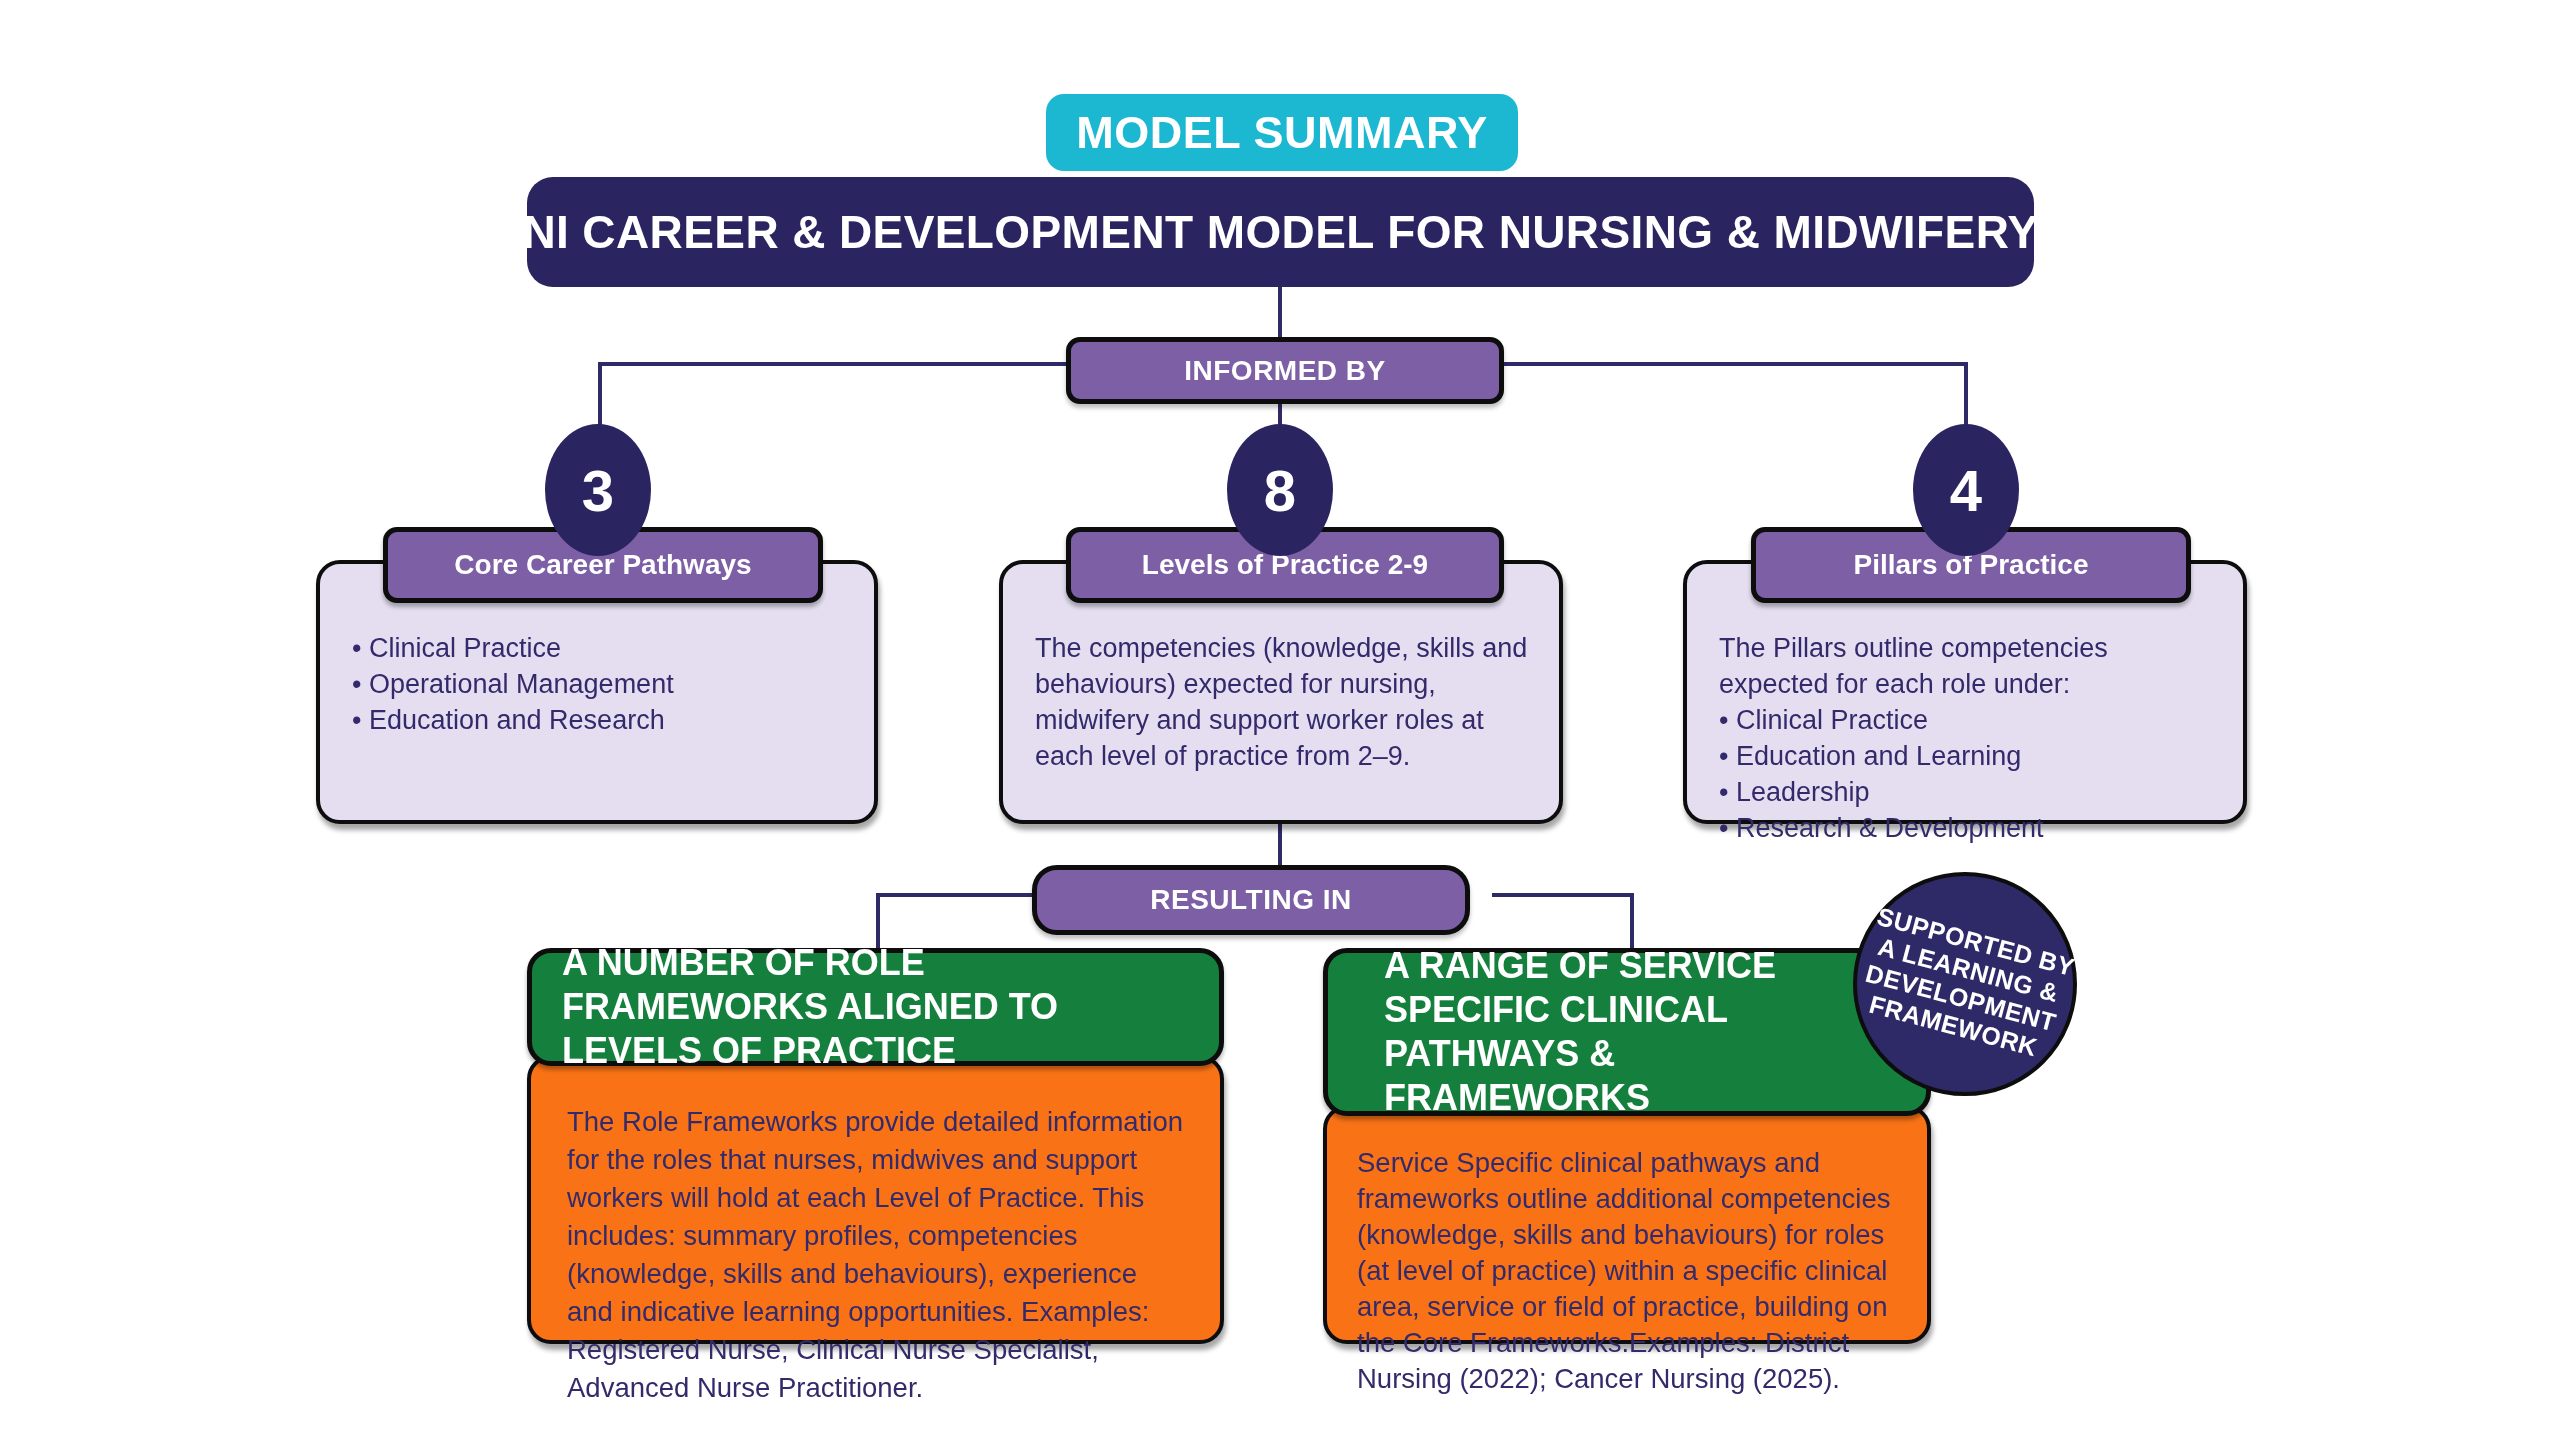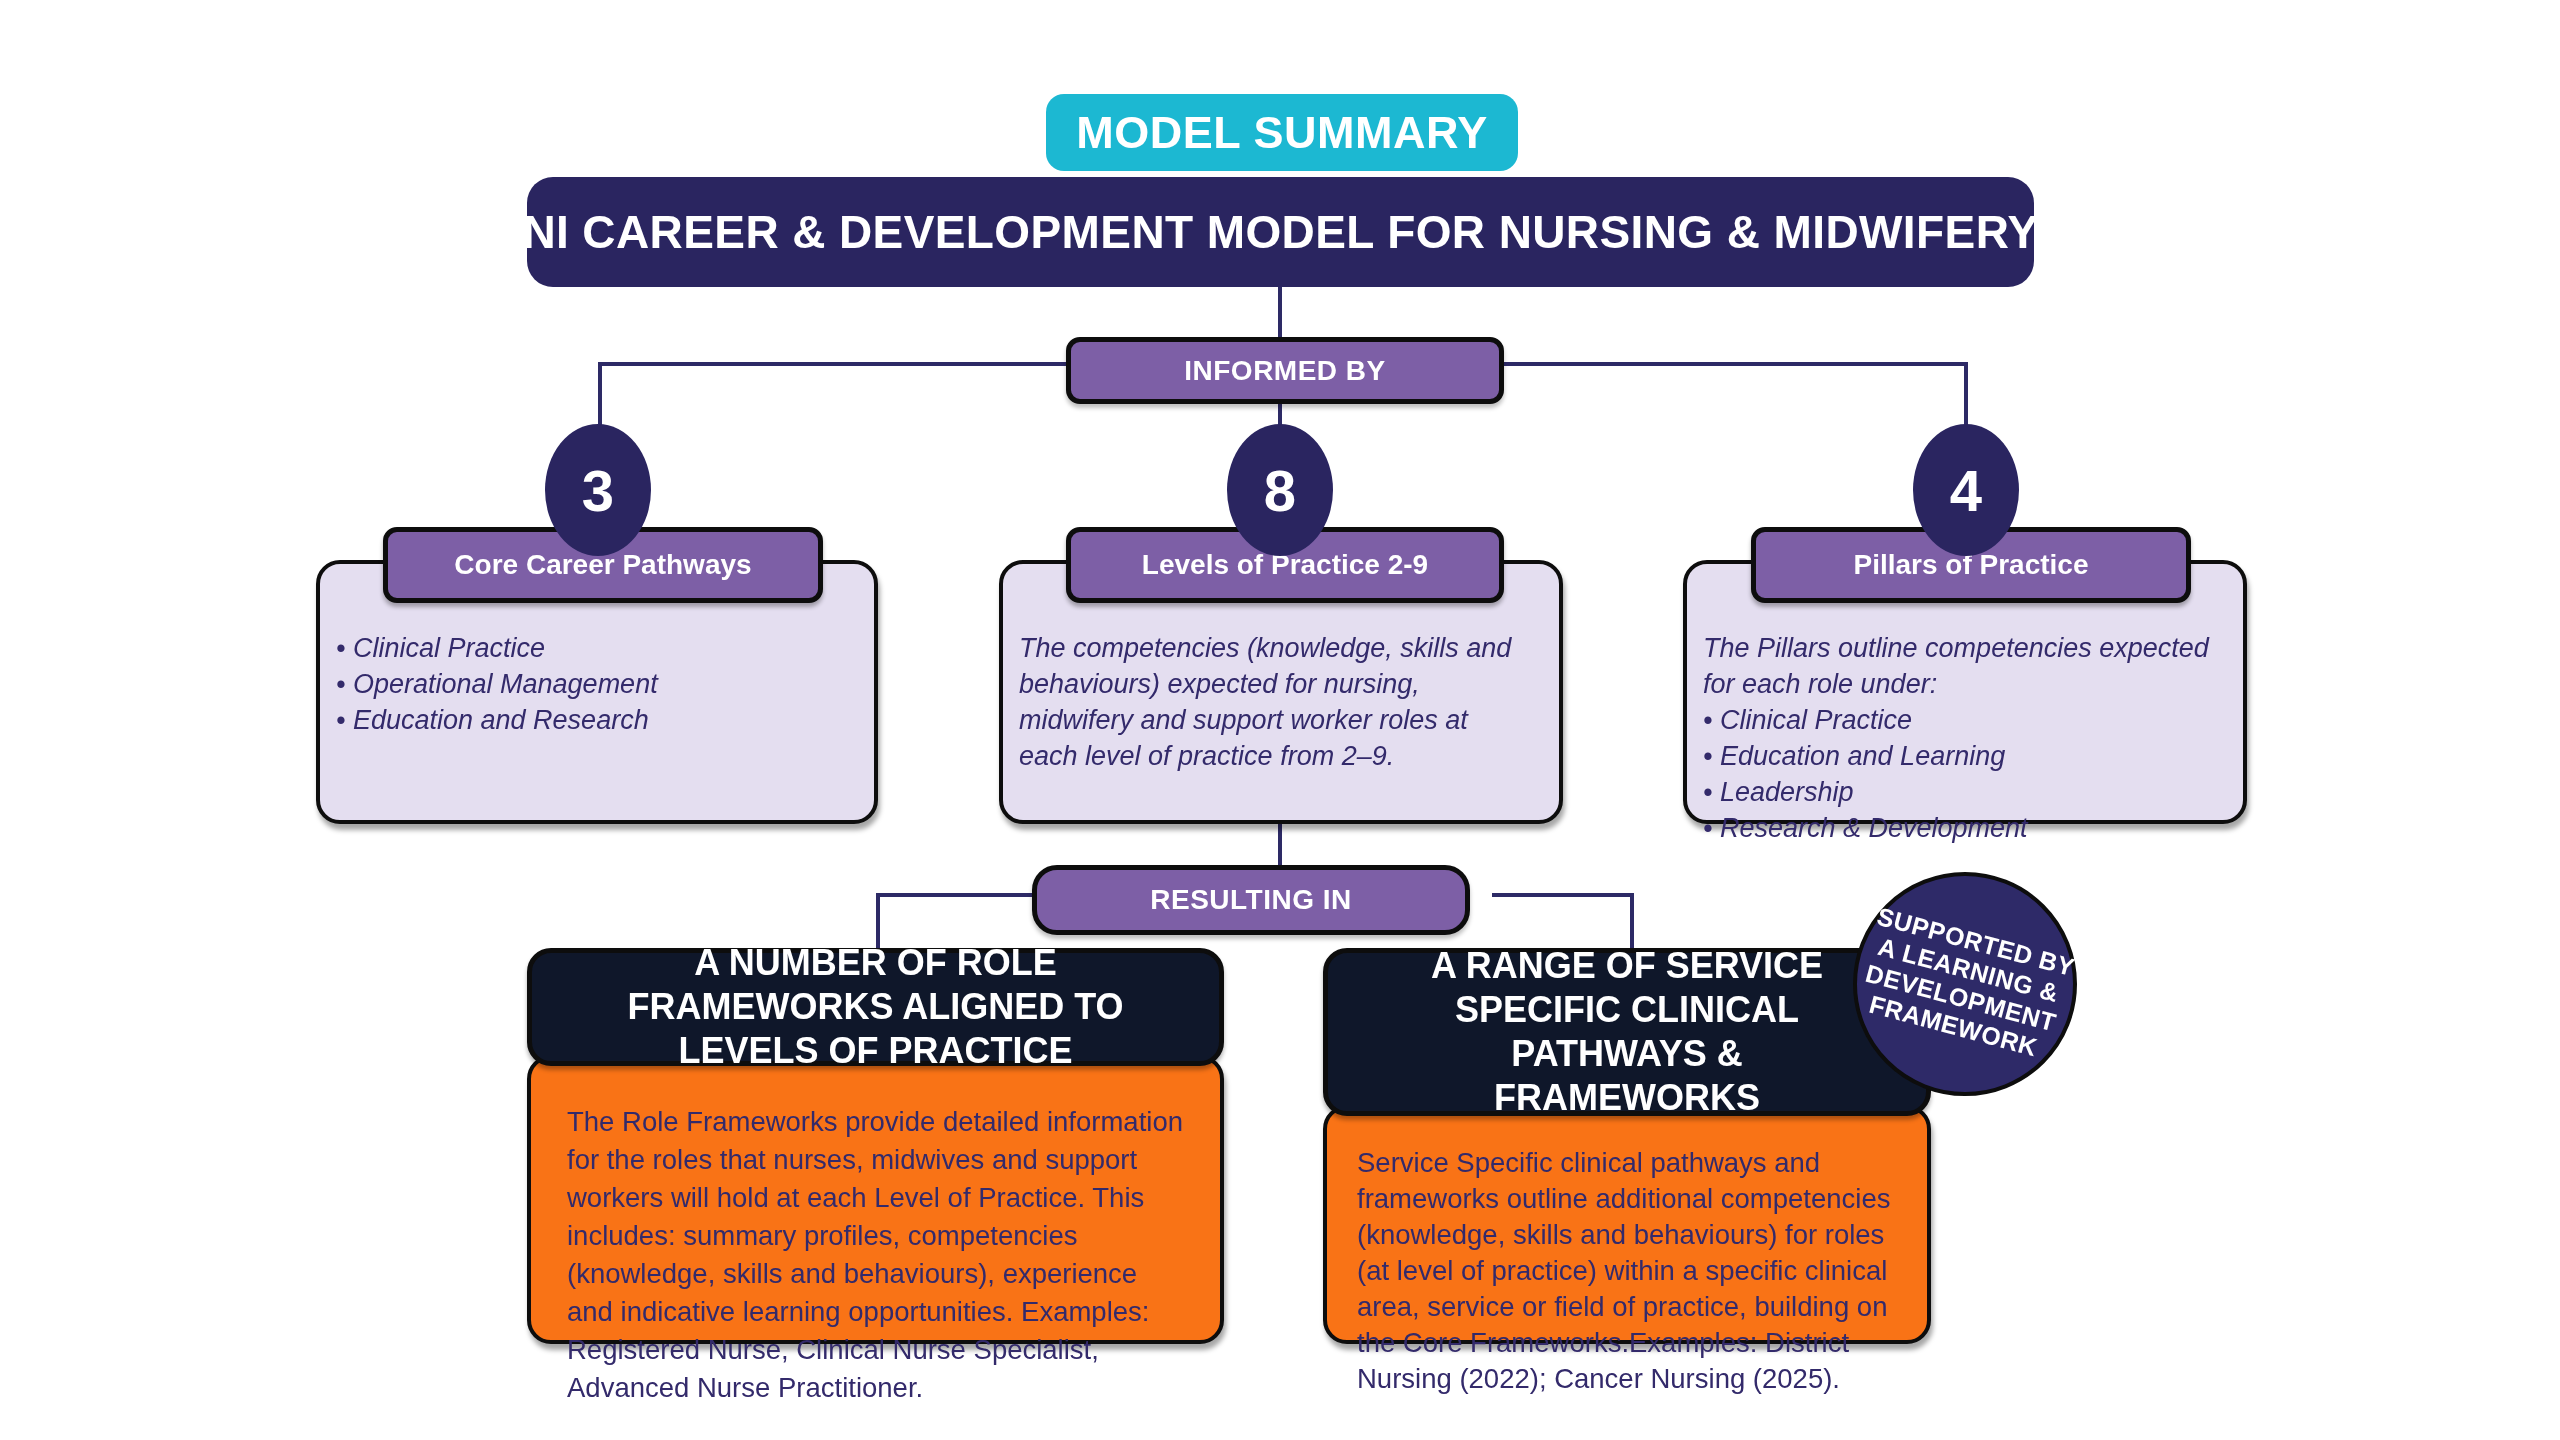--- a/index.html
+++ b/index.html
@@ -43,27 +43,27 @@
     position:absolute;background:#e4def0;border:4px solid #0d0d0d;border-radius:24px;
     z-index:1;box-shadow:2px 6px 5px rgba(0,0,0,.35);
     color:#332a6b;font-size:27px;line-height:36px;
   }
   .card-header{
     position:absolute;height:66px;background:#7d5fa6;border:5px solid #0d0d0d;border-radius:14px;
     z-index:3;display:flex;align-items:center;justify-content:center;
     color:#ffffff;font-weight:bold;font-size:28px;box-shadow:0 4px 4px rgba(0,0,0,.3);
     white-space:nowrap;
   }
-  .top-body{top:560px;height:264px;box-sizing:border-box;padding:66px 30px 0 16px;font-style:italic;}
+  .top-body{top:560px;height:264px;box-sizing:border-box;padding:66px 30px 0 32px;}
   .bullets{margin:0;padding:0;list-style:none;}
   .bullets li::before{content:"\2022\00a0";}
   
   .bottom-header{
-    position:absolute;background:#0f172a;border:5px solid #0d0d0d;border-radius:24px;
-    z-index:3;display:flex;align-items:center;justify-content:center;text-align:center;
+    position:absolute;background:#15803d;border:5px solid #0d0d0d;border-radius:24px;
+    z-index:3;display:flex;align-items:center;justify-content:center;text-align:left;
     color:#ffffff;font-weight:bold;font-size:36px;line-height:44px;
     box-shadow:0 4px 4px rgba(0,0,0,.3);box-sizing:border-box;
   }
   .bottom-body{
     position:absolute;background:#f97316;border:4px solid #0d0d0d;border-radius:24px;
     z-index:1;box-shadow:2px 6px 5px rgba(0,0,0,.35);box-sizing:border-box;
     color:#332a6b;font-size:27.5px;line-height:38px;
   }
   #rf-header{left:527px;top:948px;width:697px;height:118px;padding:0 30px;}
   #rf-body{left:527px;top:1055px;width:697px;height:289px;padding:44px 36px 0 36px;}

